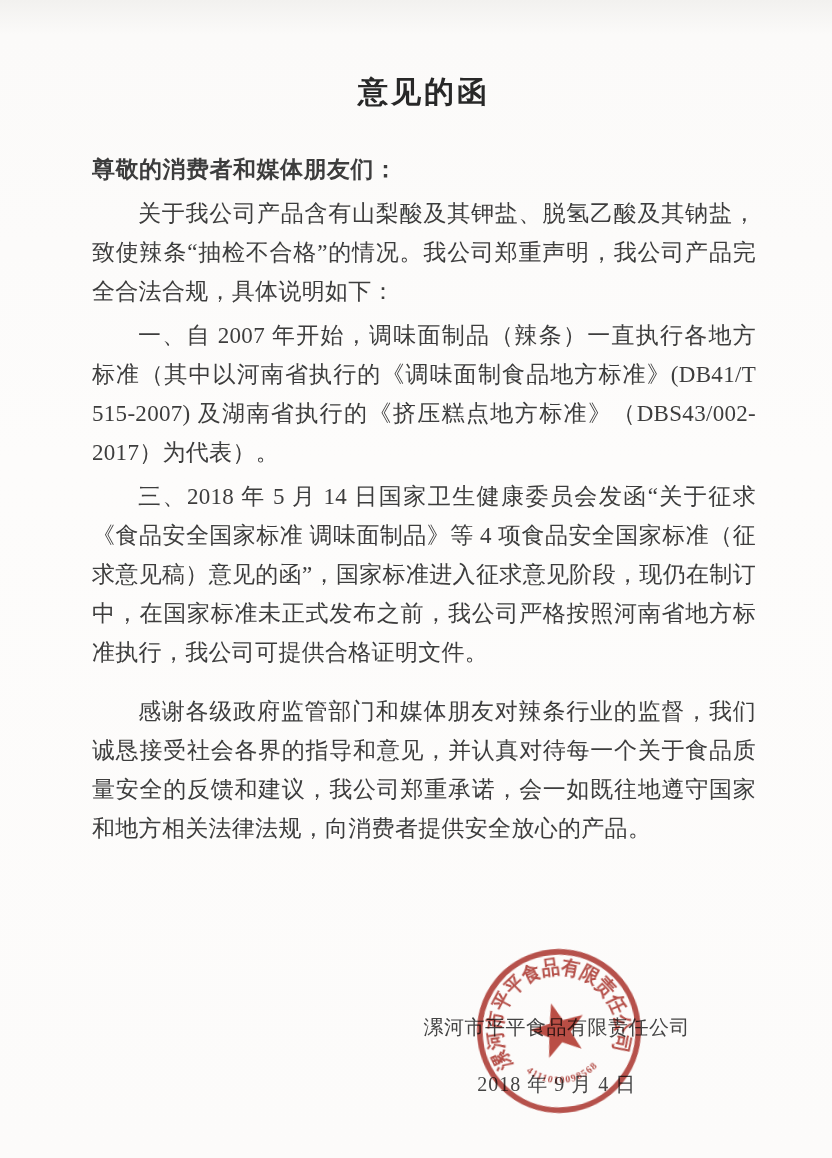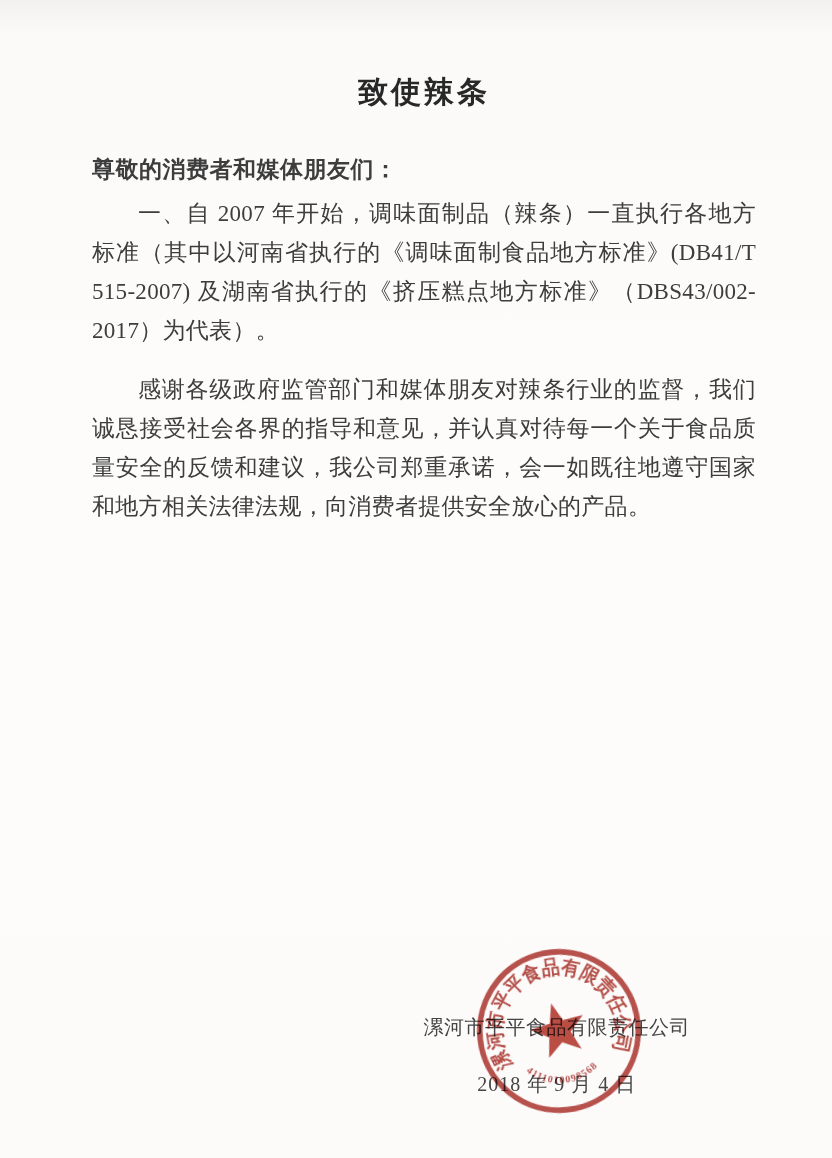--- a/index.html
+++ b/index.html
@@ -68,28 +68,30 @@
     pointer-events: none;
   }
   .seal svg { width: 100%; height: 100%; display: block; }
 </style>
 </head>
 <body>
 
 <div class="page">
   <div class="doc">
 
-    <h1 class="doc-title">致使辣条</h1>
+    <h1 class="doc-title">意见的函</h1>
 
     <p class="salutation">尊敬的消费者和媒体朋友们：</p>
 
+    <p class="body-para">关于我公司产品含有山梨酸及其钾盐、脱氢乙酸及其钠盐，致使辣条“抽检不合格”的情况。我公司郑重声明，我公司产品完全合法合规，具体说明如下：</p>
 
     <p class="body-para">一、自 2007 年开始，调味面制品（辣条）一直执行各地方标准（其中以河南省执行的《调味面制食品地方标准》(DB41/T 515-2007) 及湖南省执行的《挤压糕点地方标准》（DBS43/002-2017）为代表）。</p>
 
 
+    <p class="body-para">三、2018 年 5 月 14 日国家卫生健康委员会发函“关于征求《食品安全国家标准 调味面制品》等 4 项食品安全国家标准（征求意见稿）意见的函”，国家标准进入征求意见阶段，现仍在制订中，在国家标准未正式发布之前，我公司严格按照河南省地方标准执行，我公司可提供合格证明文件。</p>
 
     <p class="body-para thanks">感谢各级政府监管部门和媒体朋友对辣条行业的监督，我们诚恳接受社会各界的指导和意见，并认真对待每一个关于食品质量安全的反馈和建议，我公司郑重承诺，会一如既往地遵守国家和地方相关法律法规，向消费者提供安全放心的产品。</p>
 
     <div class="signature">
       <div class="company">漯河市平平食品有限责任公司</div>
       <div class="date">2018 年 9 月 4 日</div>
     </div>
 
     <div class="seal">
       <svg viewBox="0 0 200 200" xmlns="http://www.w3.org/2000/svg">

